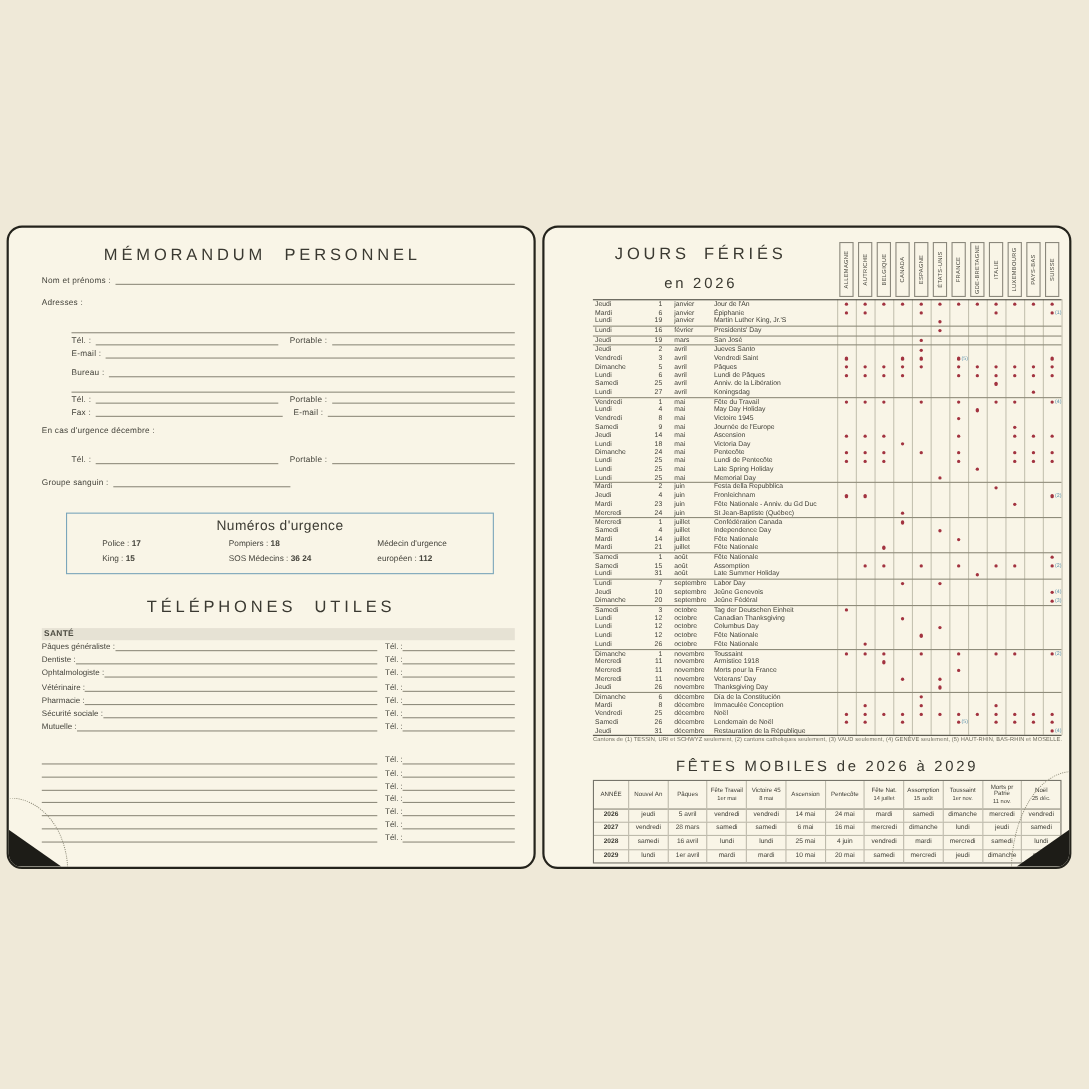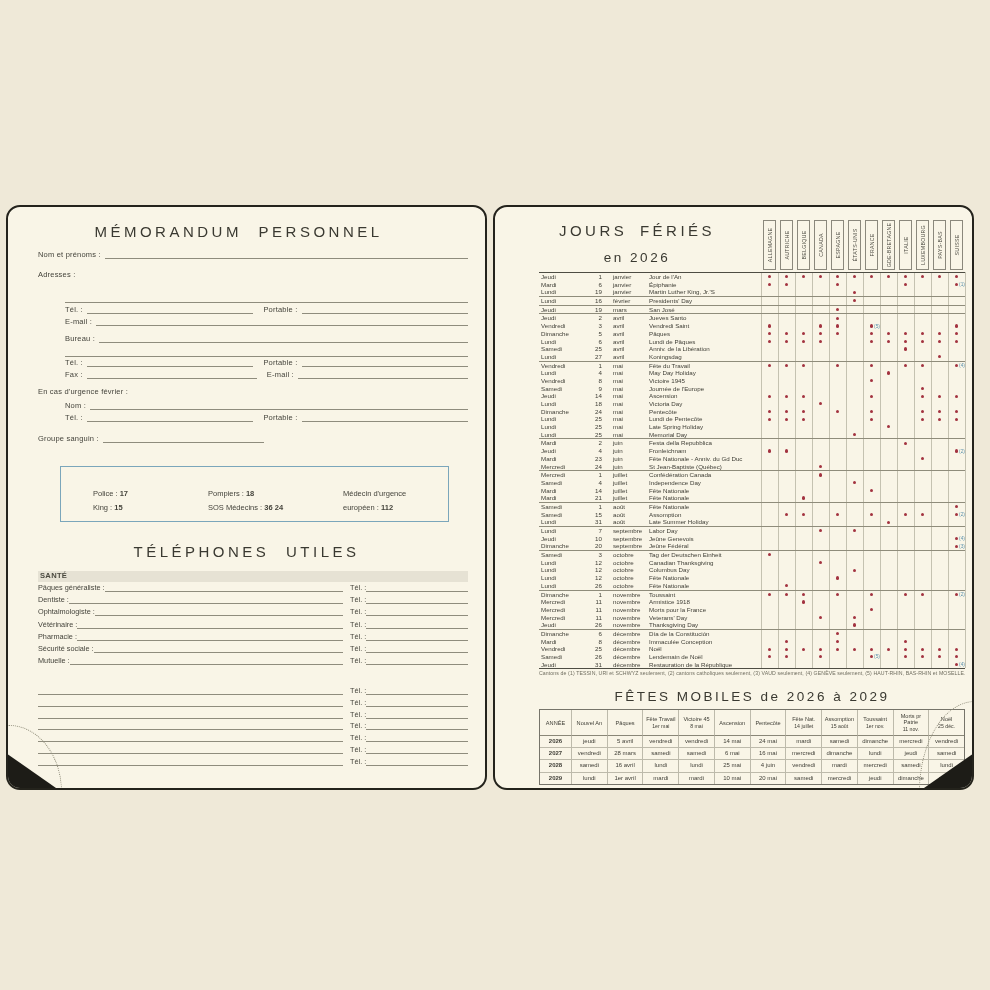--- a/index.html
+++ b/index.html
@@ -118,38 +118,35 @@
       <span class="lbl">Portable :</span>
         <i class="ln"></i>
     </div>
     <div class="frow" style="top:162px;left:57px;right:17px">
       <span class="lbl">Fax :</span>
         <i class="ln"></i>
         <i class="sp"></i>
       <span class="lbl">E-mail :</span>
         <i class="ln"></i>
     </div>
-    <div class="plabel" style="top:180px;left:30px">En cas d'urgence février :</div>
-    <div class="frow" style="top:193px;left:57px;right:17px">
-      <span class="lbl">Nom :</span>
-        <i class="ln"></i>
-    </div>
+    <div class="plabel" style="top:180px;left:30px">En cas d'urgence décembre :</div>
     <div class="frow" style="top:205px;left:57px;right:17px">
       <span class="lbl">Tél. :</span>
         <i class="ln"></i>
         <i class="sp"></i>
       <span class="lbl">Portable :</span>
         <i class="ln"></i>
     </div>
     <div class="frow" style="top:226px;left:30px;width:226px">
       <span class="lbl">Groupe sanguin :</span>
         <i class="ln"></i>
     </div>
 
     <div class="ubox">
+      <div class="ubox-title">Numéros d'urgence</div>
     <div class="uitem" style="left: 32px; top: 22px;"><span>Police :</span><b> 17</b></div>
         <div class="uitem" style="left: 147px; top: 22px;"><span>Pompiers :</span><b> 18</b></div>
         <div class="uitem" style="left: 282px; top: 22px;"><span>Médecin d'urgence</span><b></b></div>
         <div class="uitem" style="left: 32px; top: 36px;"><span>King :</span><b> 15</b></div>
         <div class="uitem" style="left: 147px; top: 36px;"><span>SOS Médecins :</span><b> 36 24</b></div>
         <div class="uitem" style="left: 282px; top: 36px;"><span>européen :</span><b> 112</b></div>
       </div>
 
     <div class="lp-title2">TÉLÉPHONES UTILES</div>
     <div class="band" style="top:364px"><b>SANTÉ</b></div>

